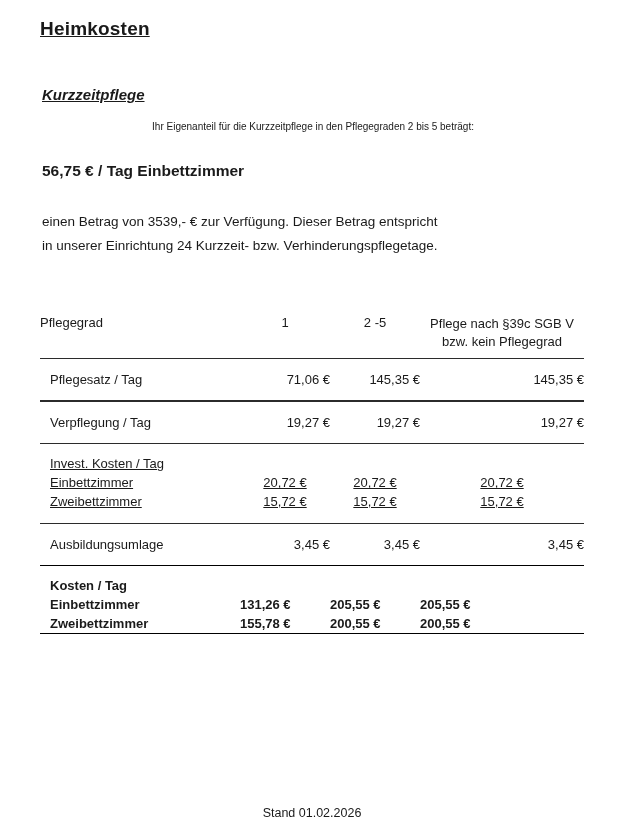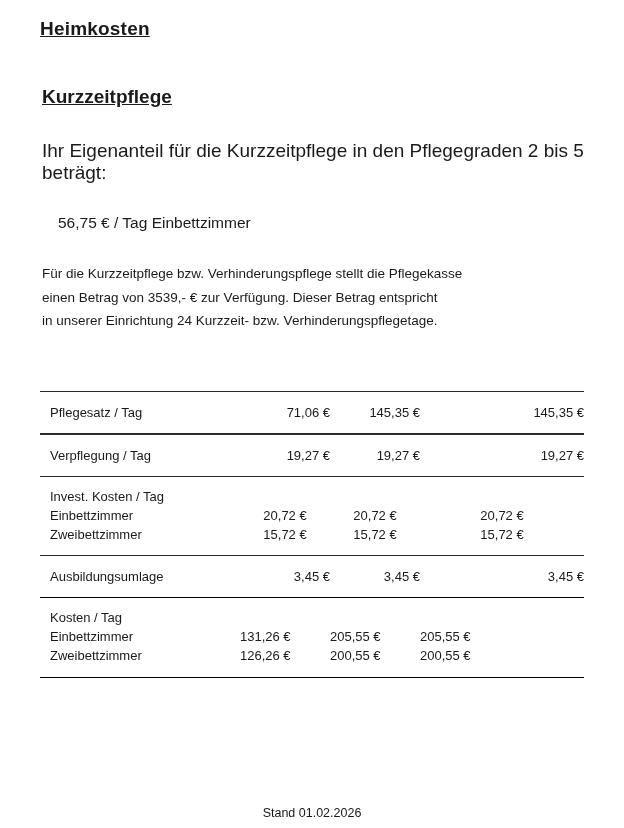--- a/index.html
+++ b/index.html
@@ -25,39 +25,40 @@
   .doc-title {
     text-align: left;
     font-size: 19px;
     font-weight: bold;
     text-decoration: underline;
     margin: 10px 0 0 0;
     letter-spacing: 0.2px;
     padding-top: 8px;
   }
   .section-heading {
-    font-size: 19px;
+    font-size: 15px;
     font-weight: bold;
     text-decoration: underline;
     margin-top: 46px;
     margin-bottom: 0;
     padding-left: 2px;
+    font-style: italic;
   }
   .intro-line {
-    font-size: 19px;
-    margin-top: 32px;
+    font-size: 10px;
+    margin-top: 18px;
     padding-left: 2px;
+    text-align: center;
   }
   .rates-row {
     display: flex;
     margin-top: 30px;
     padding-left: 2px;
     font-size: 15.5px;
-    font-weight: normal;
-    margin-left: 16px;
+    font-weight: bold;
   }
   .rate-single {
     width: 278px;
   }
   .rate-double {
     flex: 1;
   }
   .para {
     font-size: 13.5px;
     margin-top: 30px;
@@ -123,34 +124,34 @@
   }
   .data-row .cell-num {
     text-align: right;
   }
 
   
   .block-row td {
     padding-top: 11px;
     padding-bottom: 11px;
     line-height: 1.45;
+    text-decoration: underline;
   }
   .block-row .cell-label {
     padding-left: 10px;
   }
   .block-row .cell-num {
     text-align: center;
   }
   .spacer-line { display: block; visibility: hidden; }
   .sub-line { display: block; }
 
   .total-row td {
-    font-weight: normal;
+    font-weight: bold;
     padding-top: 11px;
-    padding-bottom: 11px;
     line-height: 1.45;
   }
   .total-row .cell-label { padding-left: 10px; }
   .total-row .cell-num { text-align: left; }
 
   .footer {
     position: absolute;
     left: 0;
     right: 0;
     bottom: 18px;
@@ -168,33 +169,41 @@
 
   <div class="section-heading">Kurzzeitpflege</div>
 
   <div class="intro-line">Ihr Eigenanteil für die Kurzzeitpflege in den Pflegegraden 2 bis 5 beträgt:</div>
 
   <div class="rates-row">
     <div class="rate-single">56,75 € / Tag Einbettzimmer</div>
   </div>
 
   <div class="para">
-    <span class="pline">Für die Kurzzeitpflege bzw. Verhinderungspflege stellt die Pflegekasse</span>
     <span class="pline">einen Betrag von 3539,- € zur Verfügung. Dieser Betrag entspricht</span>
     <span class="pline">in unserer Einrichtung 24 Kurzzeit- bzw. Verhinderungspflegetage.</span>
   </div>
 
   <table class="cost-table">
     <colgroup>
       <col class="col-label">
       <col class="col-c1">
       <col class="col-c2">
       <col class="col-c3">
     </colgroup>
     <tbody>
+      <tr class="hdr-row">
+        <td class="hdr-label">Pflegegrad</td>
+        <td class="hdr-c1">1</td>
+        <td class="hdr-c2">2 -5</td>
+        <td class="hdr-c3">
+          <span>Pflege nach §39c SGB V</span>
+          <span class="l2">bzw. kein Pflegegrad</span>
+        </td>
+      </tr>
 
       <tr class="rule-row">
         <td class="rule" colspan="4"></td>
       </tr>
 
       <tr class="data-row">
         <td class="cell-label">Pflegesatz / Tag</td>
         <td class="cell-num">71,06 €</td>
         <td class="cell-num">145,35 €</td>
         <td class="cell-num">145,35 €</td>
@@ -260,21 +269,21 @@
 
       <tr class="total-row">
         <td class="cell-label">
           <span class="sub-line">Kosten / Tag</span>
           <span class="sub-line">Einbettzimmer</span>
           <span class="sub-line">Zweibettzimmer</span>
         </td>
         <td class="cell-num">
           <span class="spacer-line">&nbsp;</span>
           <span class="sub-line">131,26 €</span>
-          <span class="sub-line">126,26 €</span>
+          <span class="sub-line">155,78 €</span>
         </td>
         <td class="cell-num">
           <span class="spacer-line">&nbsp;</span>
           <span class="sub-line">205,55 €</span>
           <span class="sub-line">200,55 €</span>
         </td>
         <td class="cell-num">
           <span class="spacer-line">&nbsp;</span>
           <span class="sub-line">205,55 €</span>
           <span class="sub-line">200,55 €</span>

